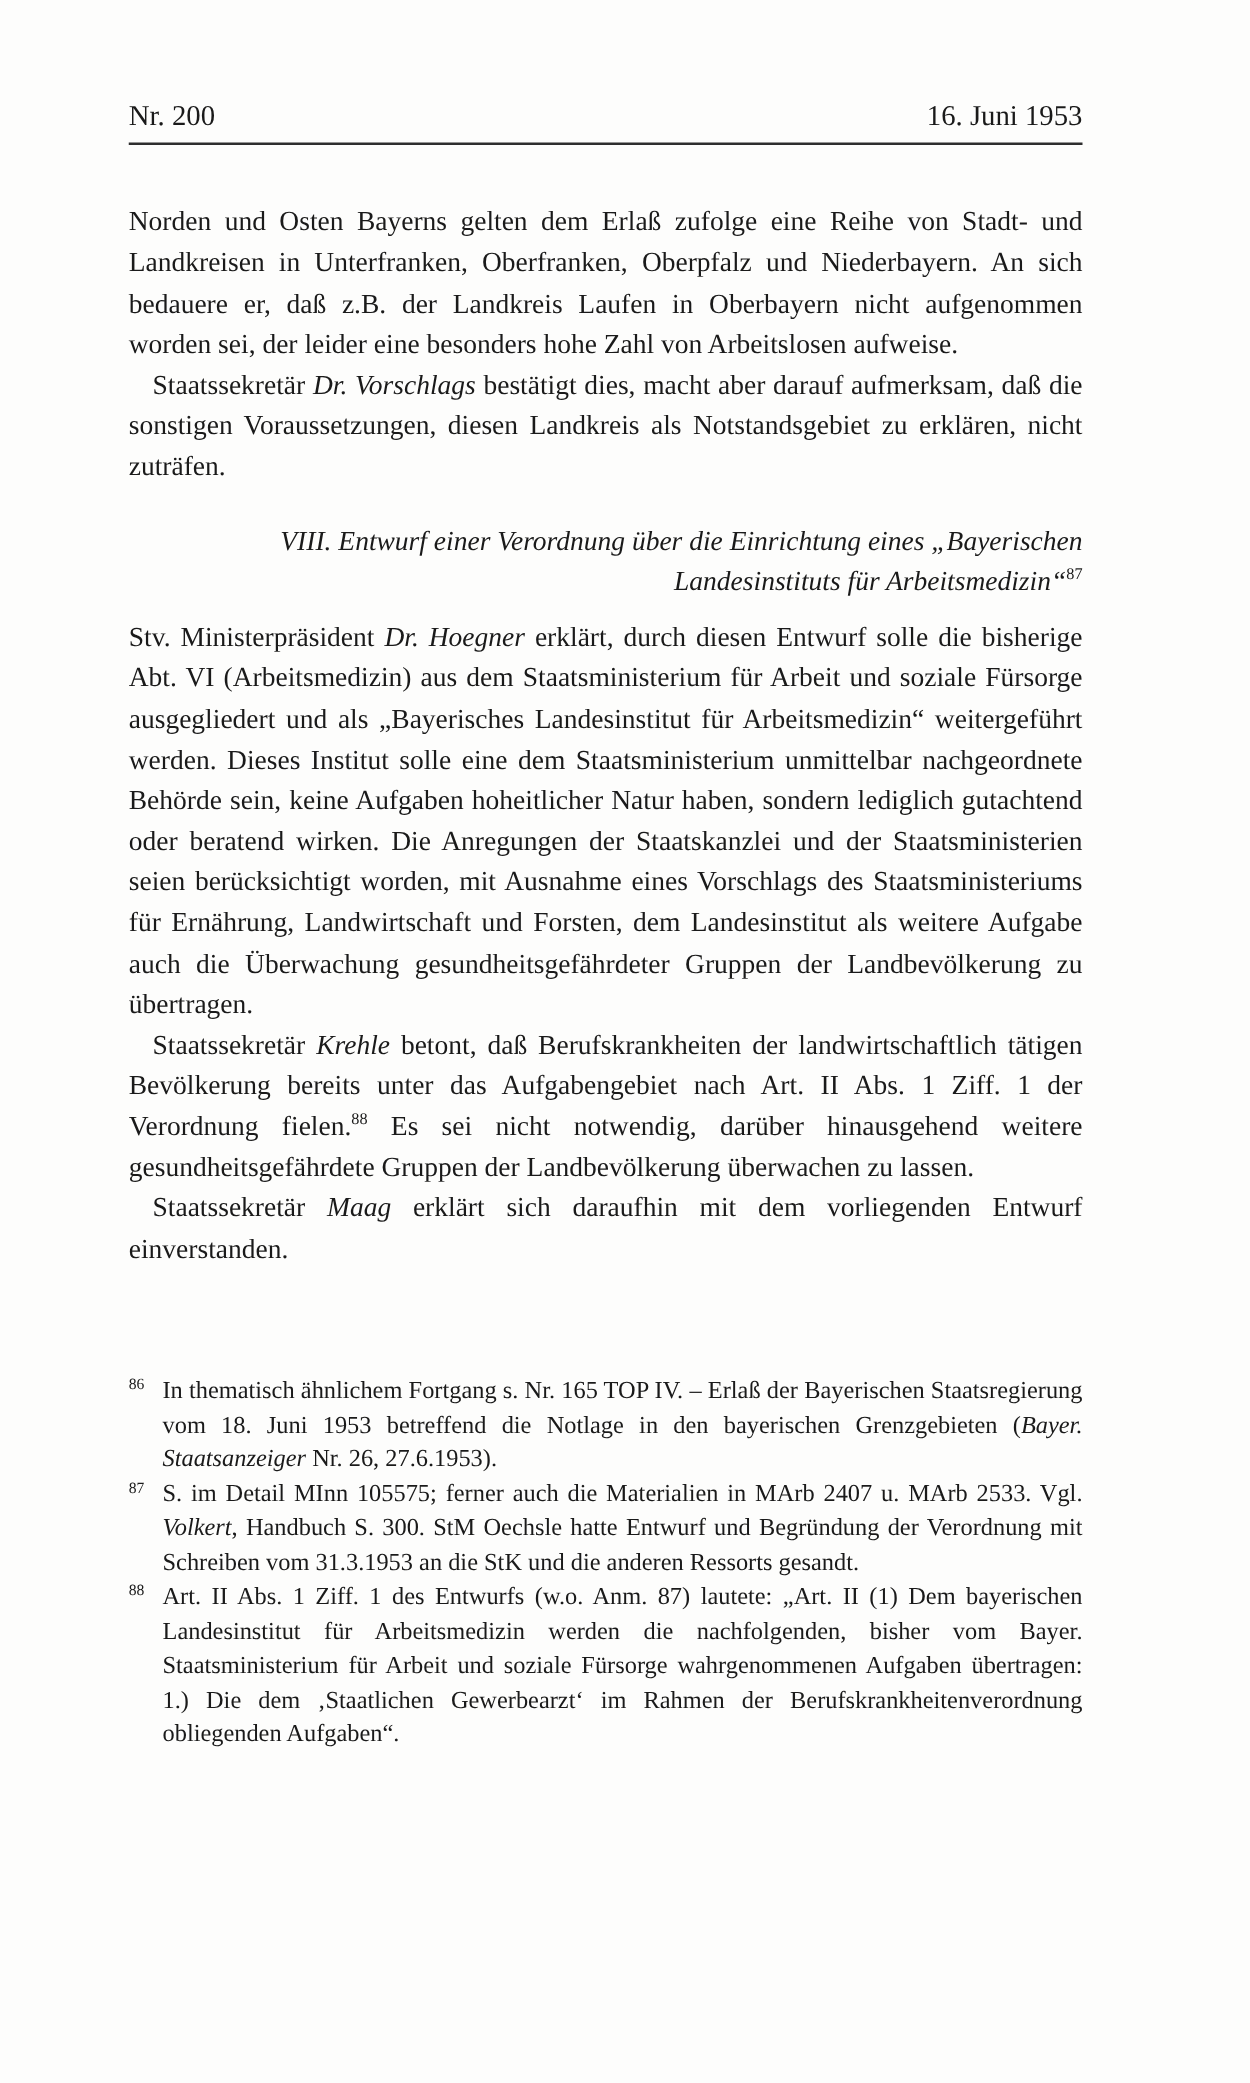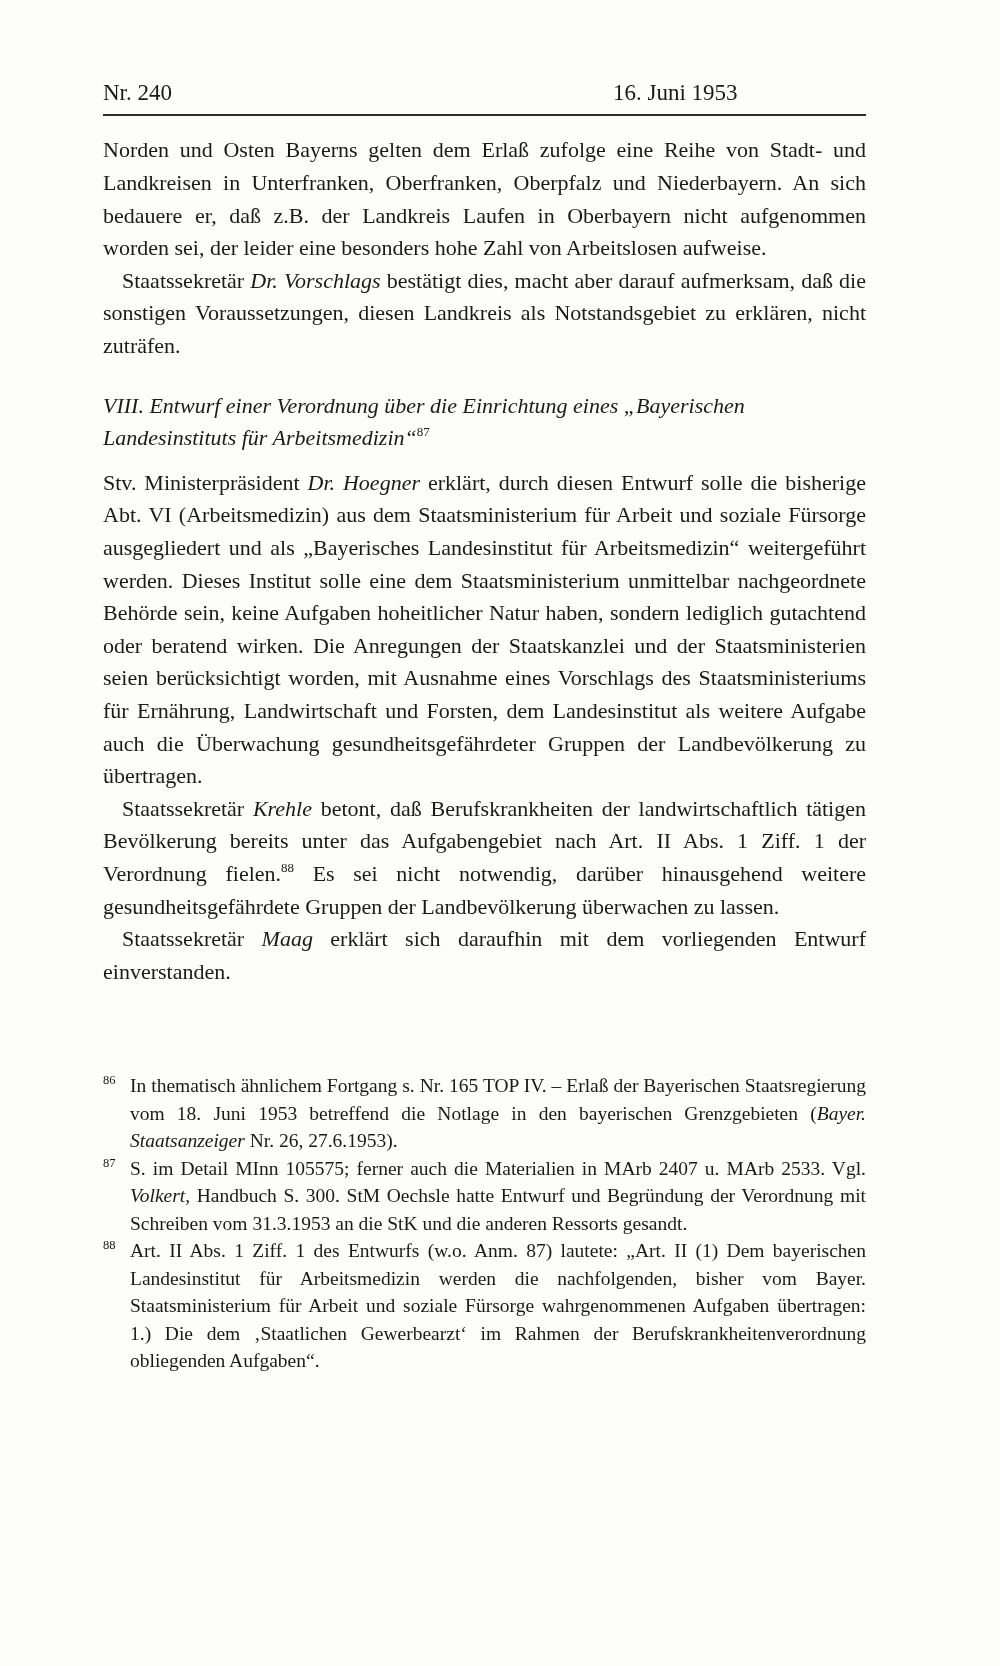--- a/index.html
+++ b/index.html
@@ -25,39 +25,39 @@
   }
   .running-header {
     display: flex;
     align-items: baseline;
     font-size: 23px;
     line-height: 1.15;
     padding-bottom: 8px;
     border-bottom: 2px solid var(--rule);
   }
   .hdr-left  { flex: 1; text-align: left; }
-  .hdr-center{ flex: 1; text-align: center; }
+  .hdr-center{ flex: 1; text-align: right; }
   .hdr-right { flex: 1; text-align: right; }
 
   .body-text {
-    margin-top: 18px;
+    margin-top: 45px;
     font-size: 22px;
     line-height: 32.6px;
     text-align: justify;
   }
   .para { margin: 0; }
   .para.indent { text-indent: 19px; }
 
   .section-heading {
     font-size: 22px;
     font-weight: normal;
     font-style: italic;
     line-height: 32.6px;
     margin: 27px 0 12px 0;
-    text-align: left;
+    text-align: right;
   }
 
   sup.marker {
     font-size: 13px;
     line-height: 0;
     font-style: normal;
     position: relative;
     top: -1px;
     vertical-align: super;
   }
@@ -81,21 +81,21 @@
     line-height: 1;
   }
   i { font-style: italic; }
 </style>
 </head>
 <body>
 
 <div class="page">
 
   <header class="running-header">
-    <span class="hdr-left">Nr. 240</span>
+    <span class="hdr-left">Nr. 200</span>
     <span class="hdr-center">16. Juni 1953</span>
   </header>
 
   <main class="body-text">
     <p class="para">Norden und Osten Bayerns gelten dem Erlaß zufolge eine Reihe von Stadt- und Landkreisen in Unterfranken, Oberfranken, Oberpfalz und Niederbayern. An sich bedauere er, daß z.B. der Landkreis Laufen in Oberbayern nicht aufgenommen worden sei, der leider eine besonders hohe Zahl von Arbeitslosen aufweise.</p>
     <p class="para indent">Staatssekretär <i>Dr. Vorschlags</i> bestätigt dies, macht aber darauf aufmerksam, daß die sonstigen Voraussetzungen, diesen Landkreis als Notstandsgebiet zu erklären, nicht zuträfen.</p>
     <h2 class="section-heading"><i>VIII. Entwurf einer Verordnung über die Einrichtung eines „Bayerischen Landesinstituts für Arbeitsmedizin“</i><sup class="marker">87</sup></h2>
     <p class="para">Stv. Ministerpräsident <i>Dr. Hoegner</i> erklärt, durch diesen Entwurf solle die bisherige Abt. VI (Arbeitsmedizin) aus dem Staatsministerium für Arbeit und soziale Fürsorge ausgegliedert und als „Bayerisches Landesinstitut für Arbeitsmedizin“ weitergeführt werden. Dieses Institut solle eine dem Staatsministerium unmittelbar nachgeordnete Behörde sein, keine Aufgaben hoheitlicher Natur haben, sondern lediglich gutachtend oder beratend wirken. Die Anregungen der Staatskanzlei und der Staatsministerien seien berücksichtigt worden, mit Ausnahme eines Vorschlags des Staatsministeriums für Ernährung, Landwirtschaft und Forsten, dem Landesinstitut als weitere Aufgabe auch die Überwachung gesundheitsgefährdeter Gruppen der Landbevölkerung zu übertragen.</p>
     <p class="para indent">Staatssekretär <i>Krehle</i> betont, daß Berufskrankheiten der landwirtschaftlich tätigen Bevölkerung bereits unter das Aufgabengebiet nach Art. II Abs. 1 Ziff. 1 der Verordnung fielen.<sup class="marker">88</sup> Es sei nicht notwendig, darüber hinausgehend weitere gesundheitsgefährdete Gruppen der Landbevölkerung überwachen zu lassen.</p>
     <p class="para indent">Staatssekretär <i>Maag</i> erklärt sich daraufhin mit dem vorliegenden Entwurf einverstanden.</p>

